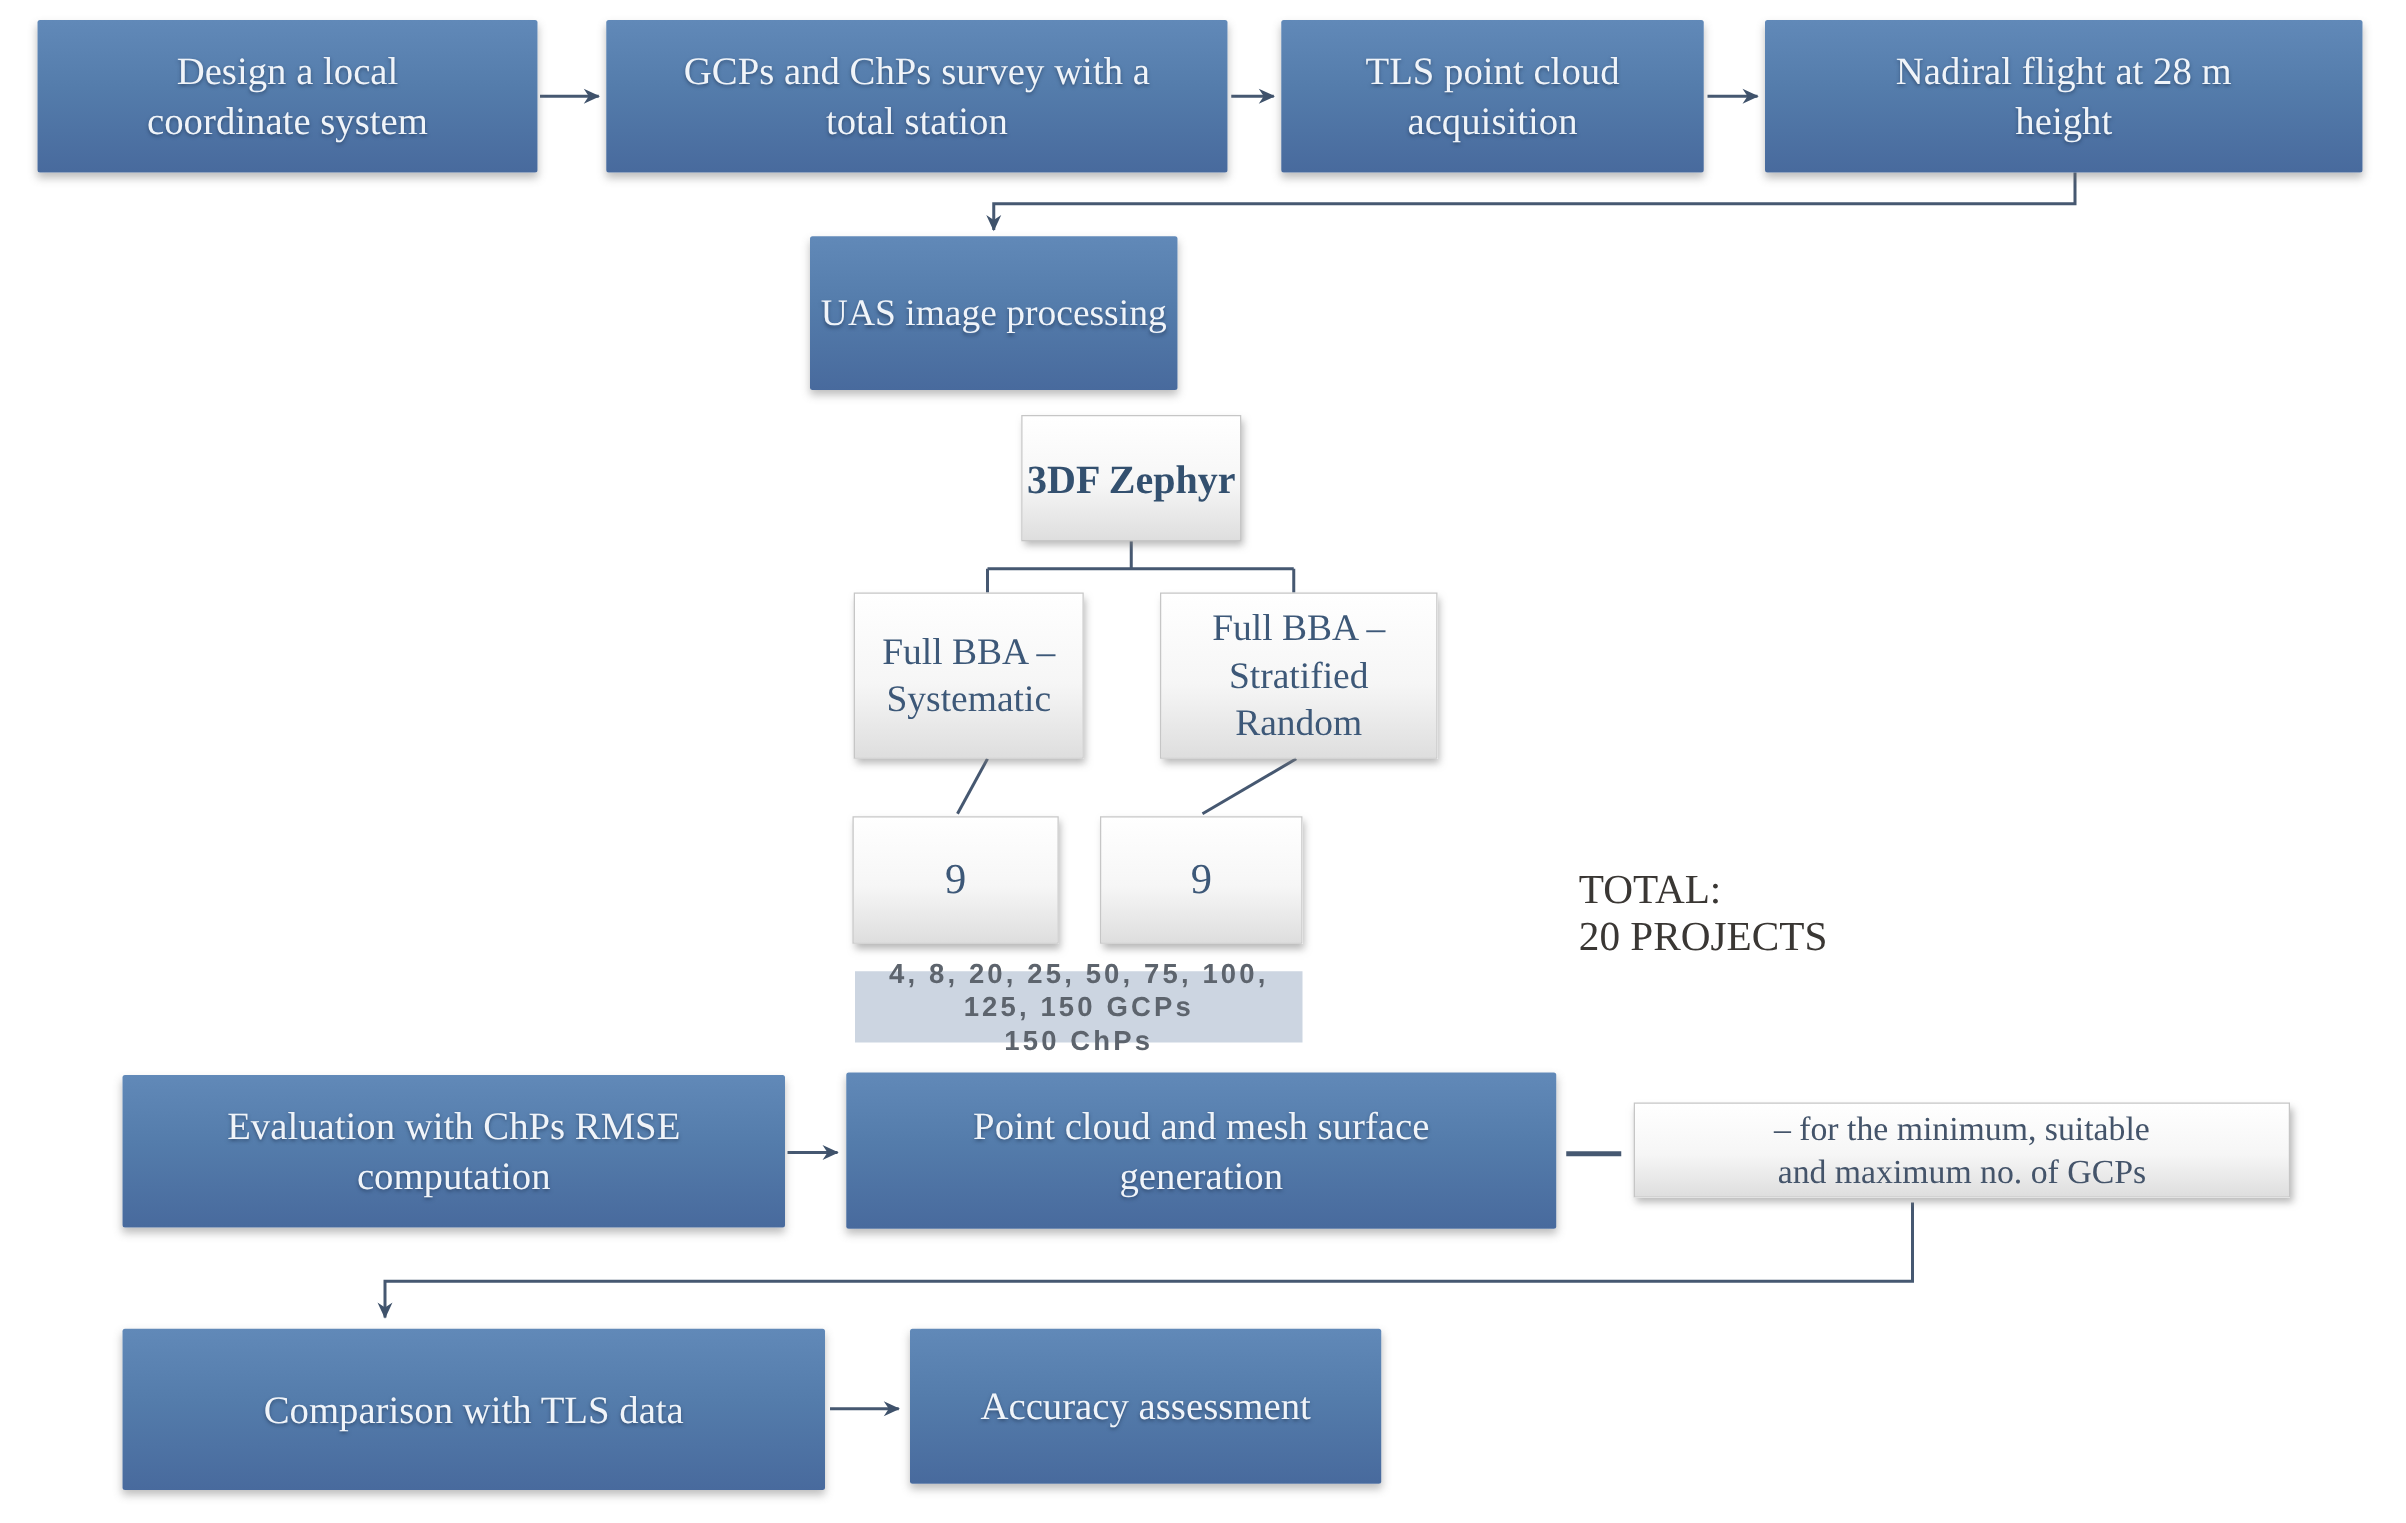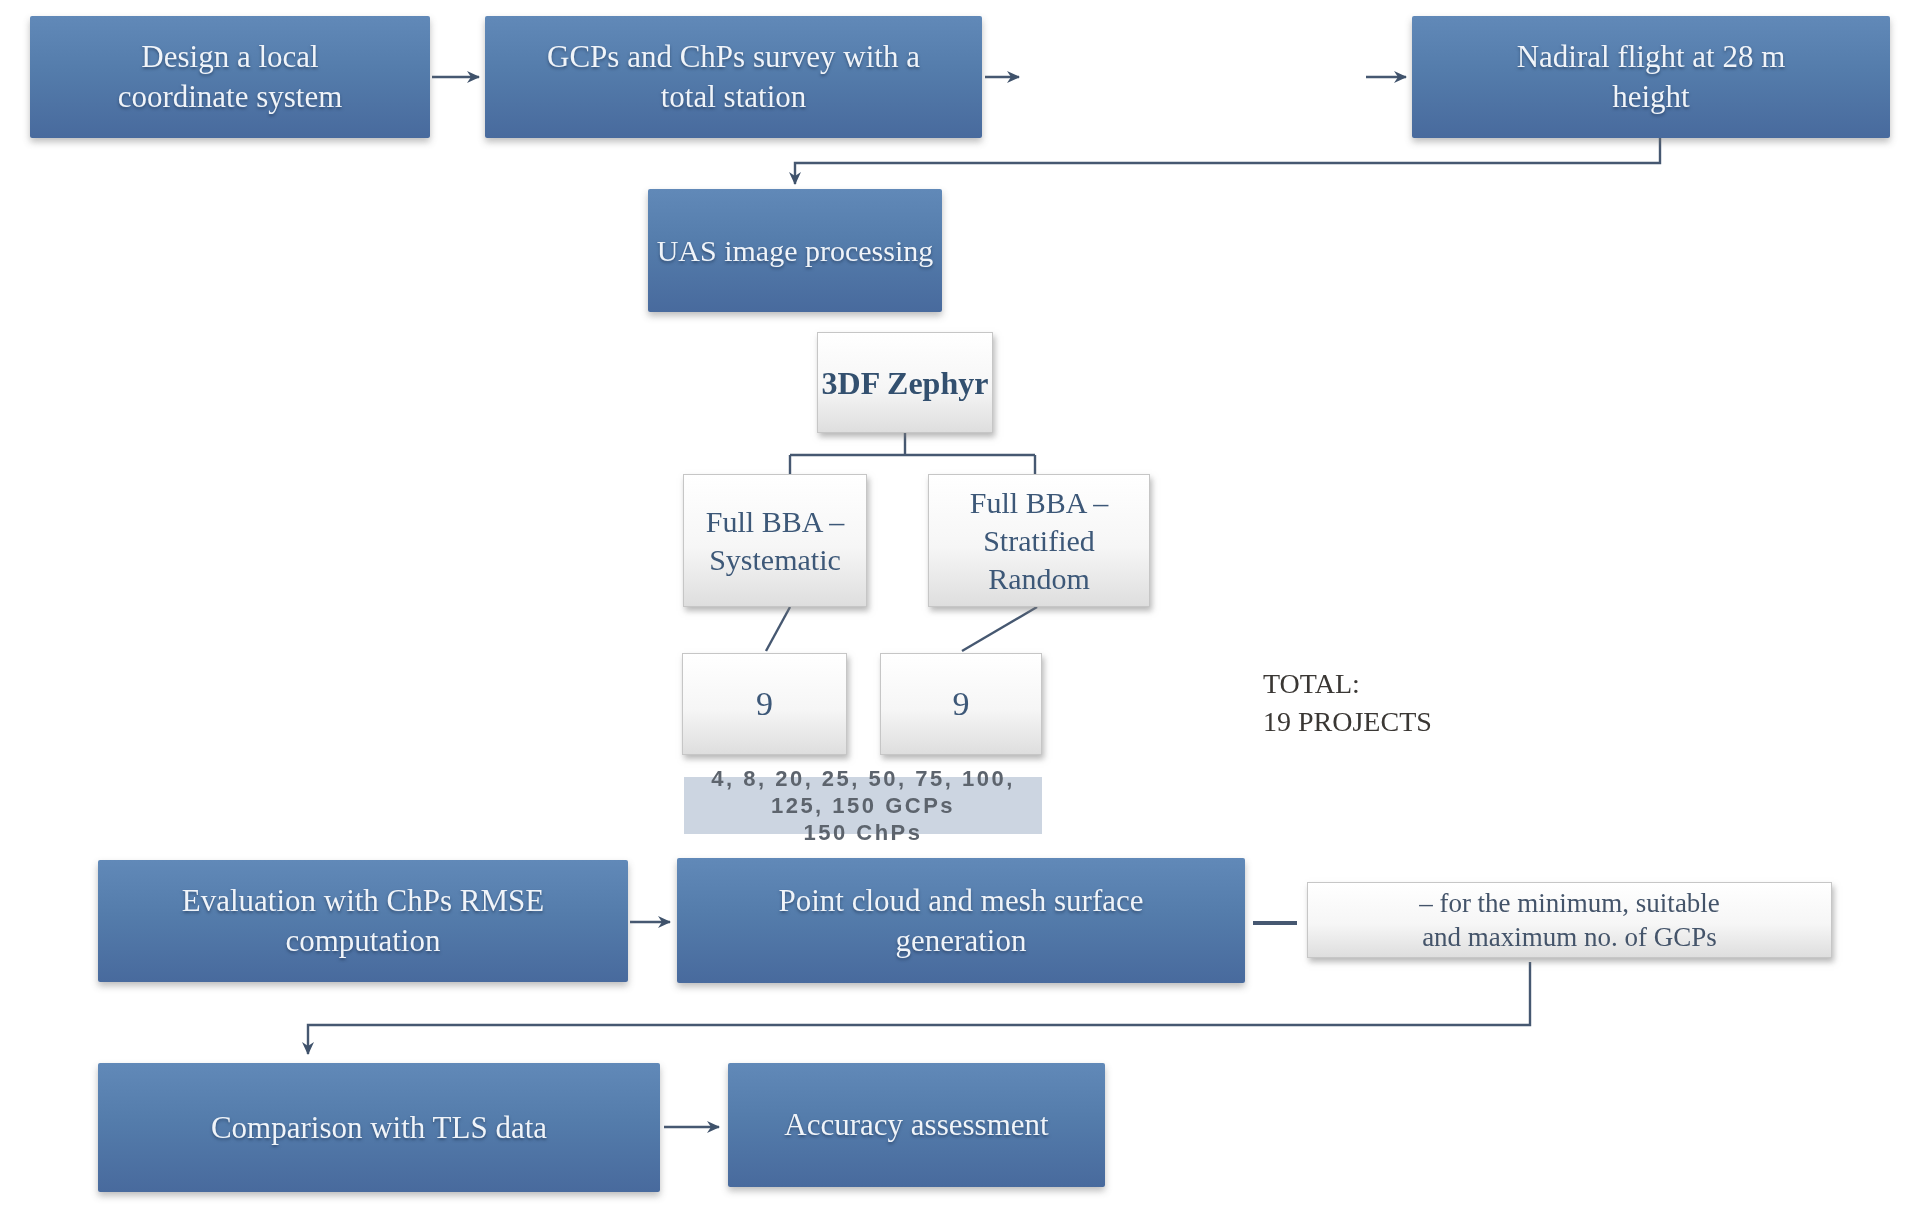--- a/index.html
+++ b/index.html
@@ -35,22 +35,23 @@
     position:absolute;z-index:1;
     background:#ccd5e1;
     color:#5d646d;
     font-family:"Liberation Sans","DejaVu Sans",sans-serif;
     font-weight:bold;font-size:22px;line-height:27px;letter-spacing:2.5px;
     display:flex;flex-direction:column;align-items:center;justify-content:center;
     text-align:center;
   }
   .plain-label{
     position:absolute;z-index:1;
-    color:#3a3734;font-size:28px;line-height:38px;
+    color:#3a3734;font-size:33px;line-height:38px;
     text-align:left;
+    margin-top:28px;
   }
   .inner{display:block;}
 </style>
 </head>
 <body>
 
 <div class="stage">
 
   <svg class="wires" width="1925" height="1218" viewBox="0 0 1925 1218">
     <defs>
@@ -74,20 +75,23 @@
   </svg>
 
   <div class="node blue" style="left:30px;top:16px;width:400px;height:122px">
     <span class="inner" style="max-width:300px">Design a local coordinate system</span>
   </div>
 
   <div class="node blue" style="left:485px;top:16px;width:497px;height:122px">
     <span class="inner" style="max-width:420px">GCPs and ChPs survey with a total station</span>
   </div>
 
+  <div class="node blue" style="left:1025px;top:16px;width:338px;height:122px">
+    <span class="inner" style="max-width:250px">TLS point cloud acquisition</span>
+  </div>
 
   <div class="node blue" style="left:1412px;top:16px;width:478px;height:122px">
     <span class="inner" style="max-width:340px">Nadiral flight at 28 m height</span>
   </div>
 
   <div class="node blue" style="left:648px;top:189px;width:294px;height:123px;white-space:nowrap;font-size:30px">
     <span class="inner">UAS image processing</span>
   </div>
 
   <div class="node white" style="left:817px;top:332px;width:176px;height:101px;white-space:nowrap;font-weight:bold;font-size:32px;color:#33506f">
@@ -105,21 +109,21 @@
   <div class="node white" style="left:682px;top:653px;width:165px;height:102px;font-size:34px">
     <span class="inner">9</span>
   </div>
 
   <div class="node white" style="left:880px;top:653px;width:162px;height:102px;font-size:34px">
     <span class="inner">9</span>
   </div>
 
   <div class="plain-label" style="left:1263px;top:665px;width:260px">
     <span class="inner">TOTAL:</span>
-    <span class="inner">19 PROJECTS</span>
+    <span class="inner">20 PROJECTS</span>
   </div>
 
   <div class="band" style="left:684px;top:777px;width:358px;height:57px">
     <span class="inner">4, 8, 20, 25, 50, 75, 100, 125, 150 GCPs</span>
     <span class="inner">150 ChPs</span>
   </div>
 
   <div class="node blue" style="left:98px;top:860px;width:530px;height:122px">
     <span class="inner" style="max-width:450px">Evaluation with ChPs RMSE computation</span>
   </div>

